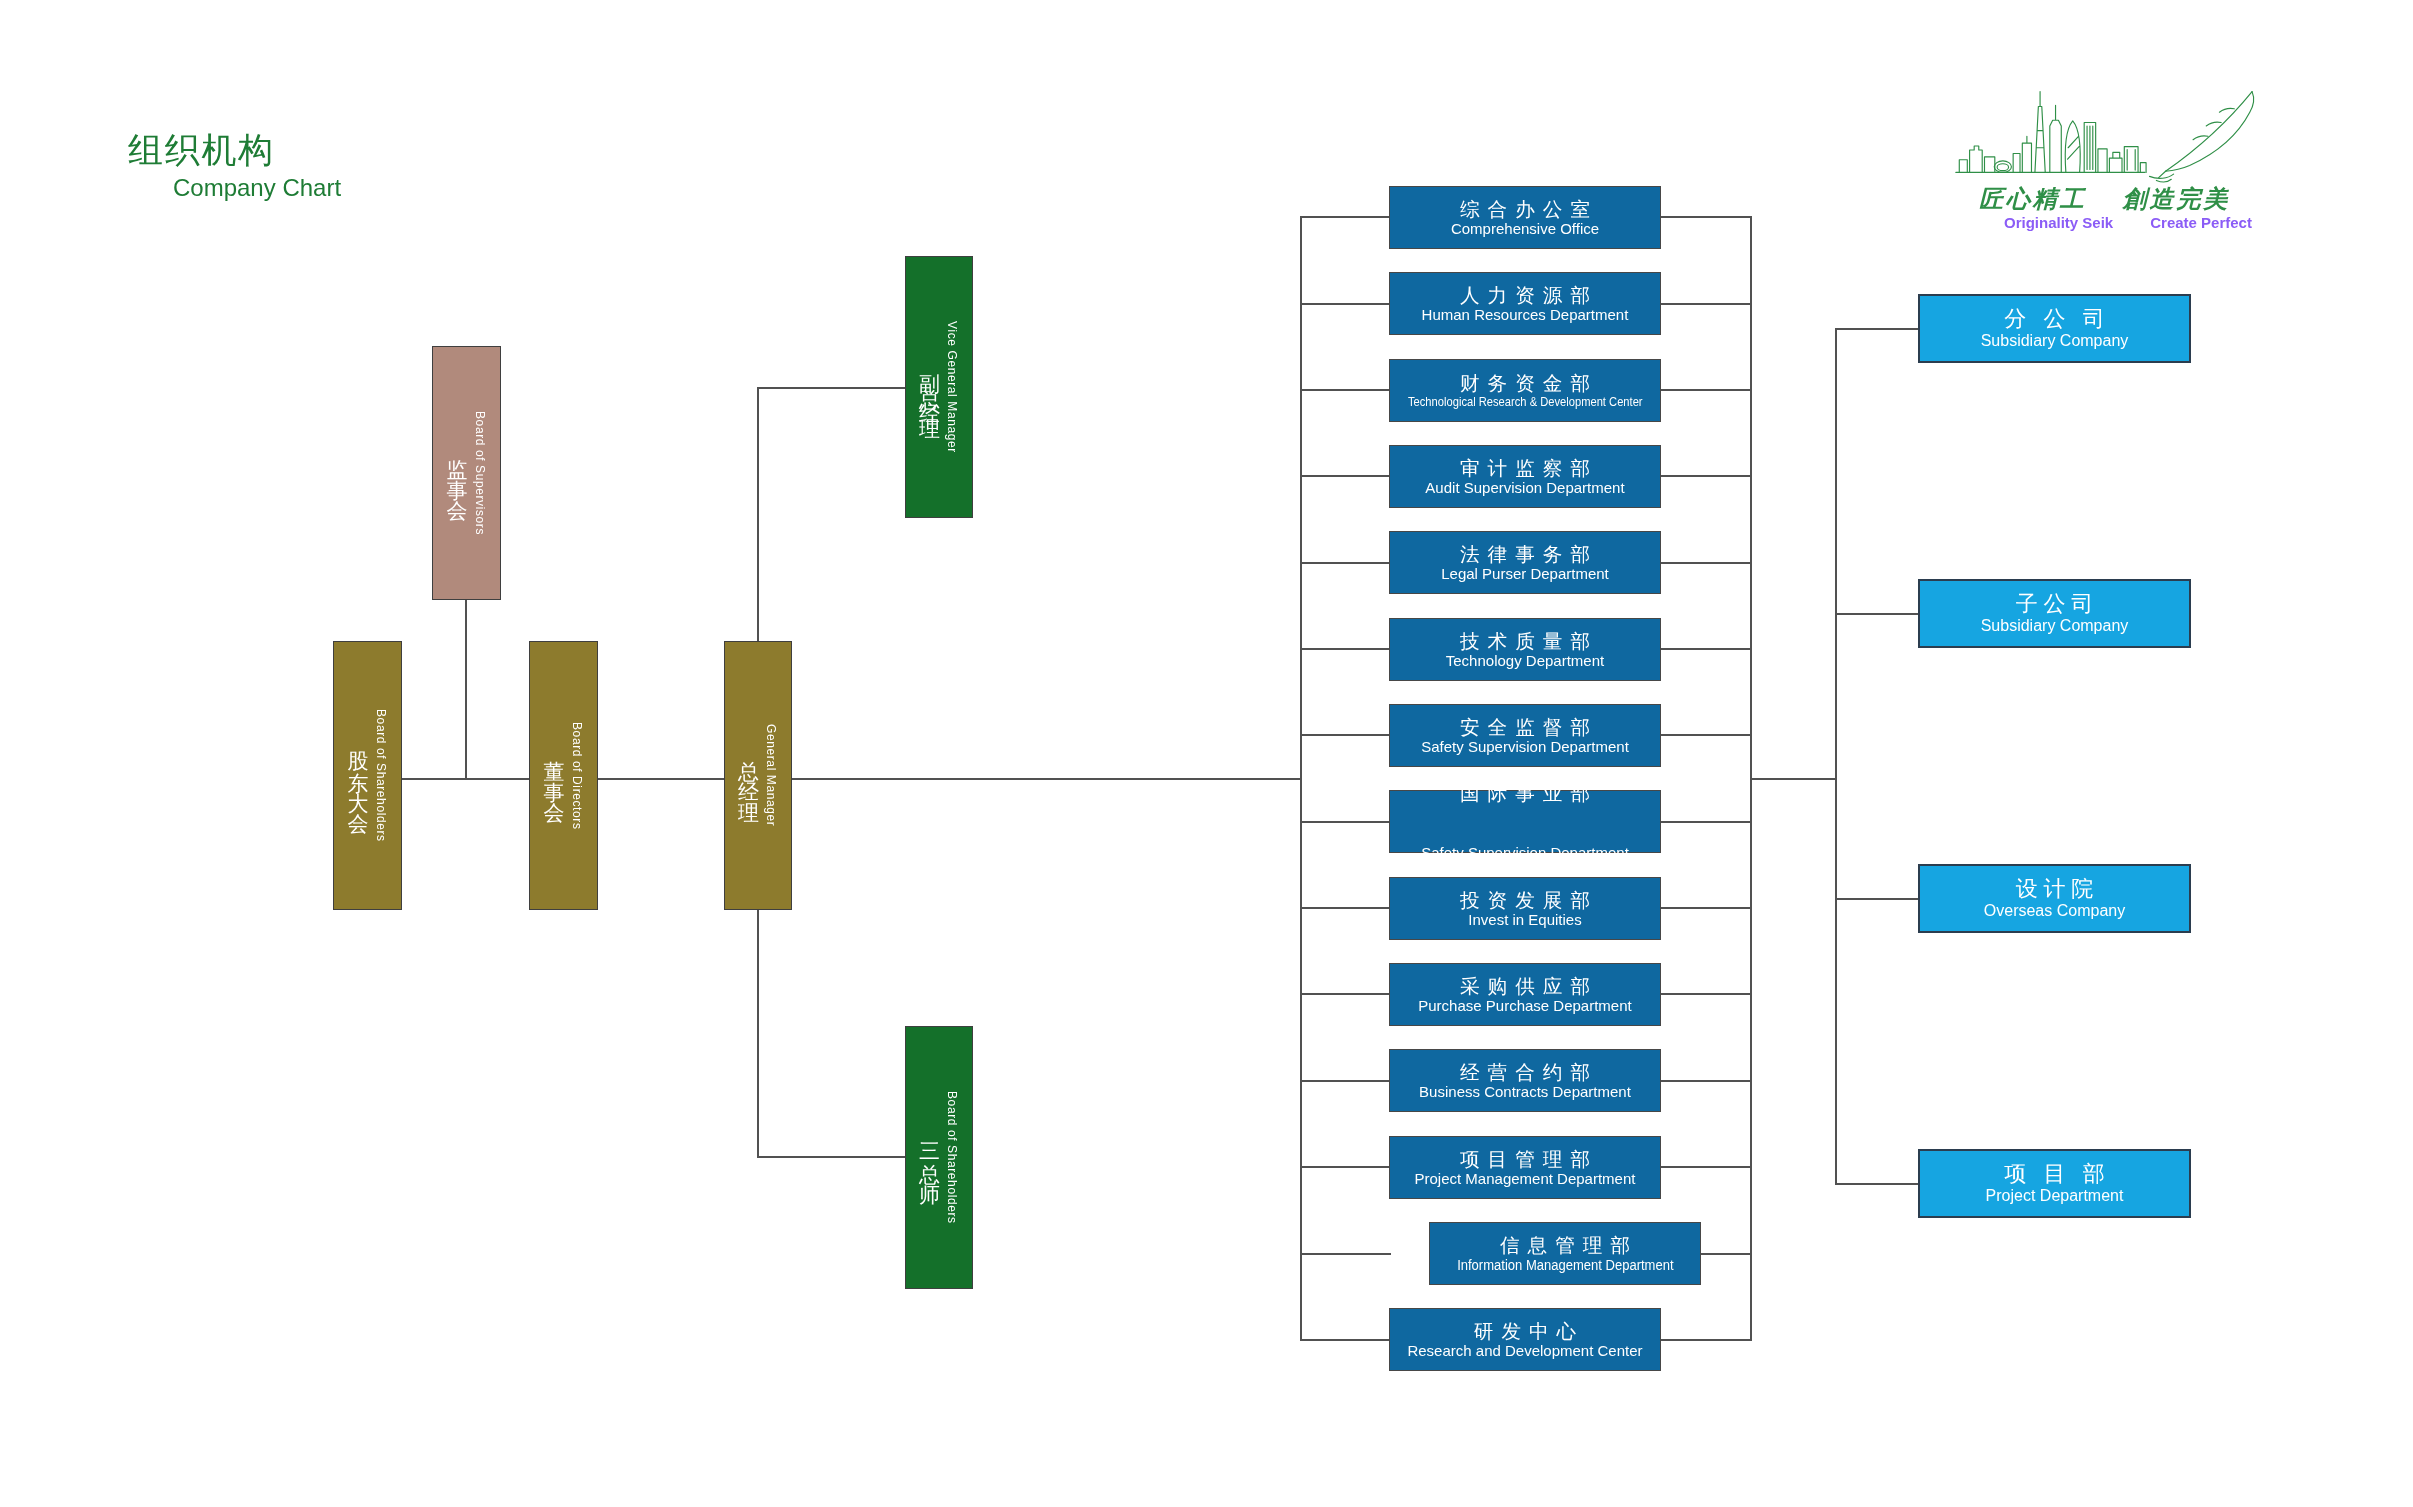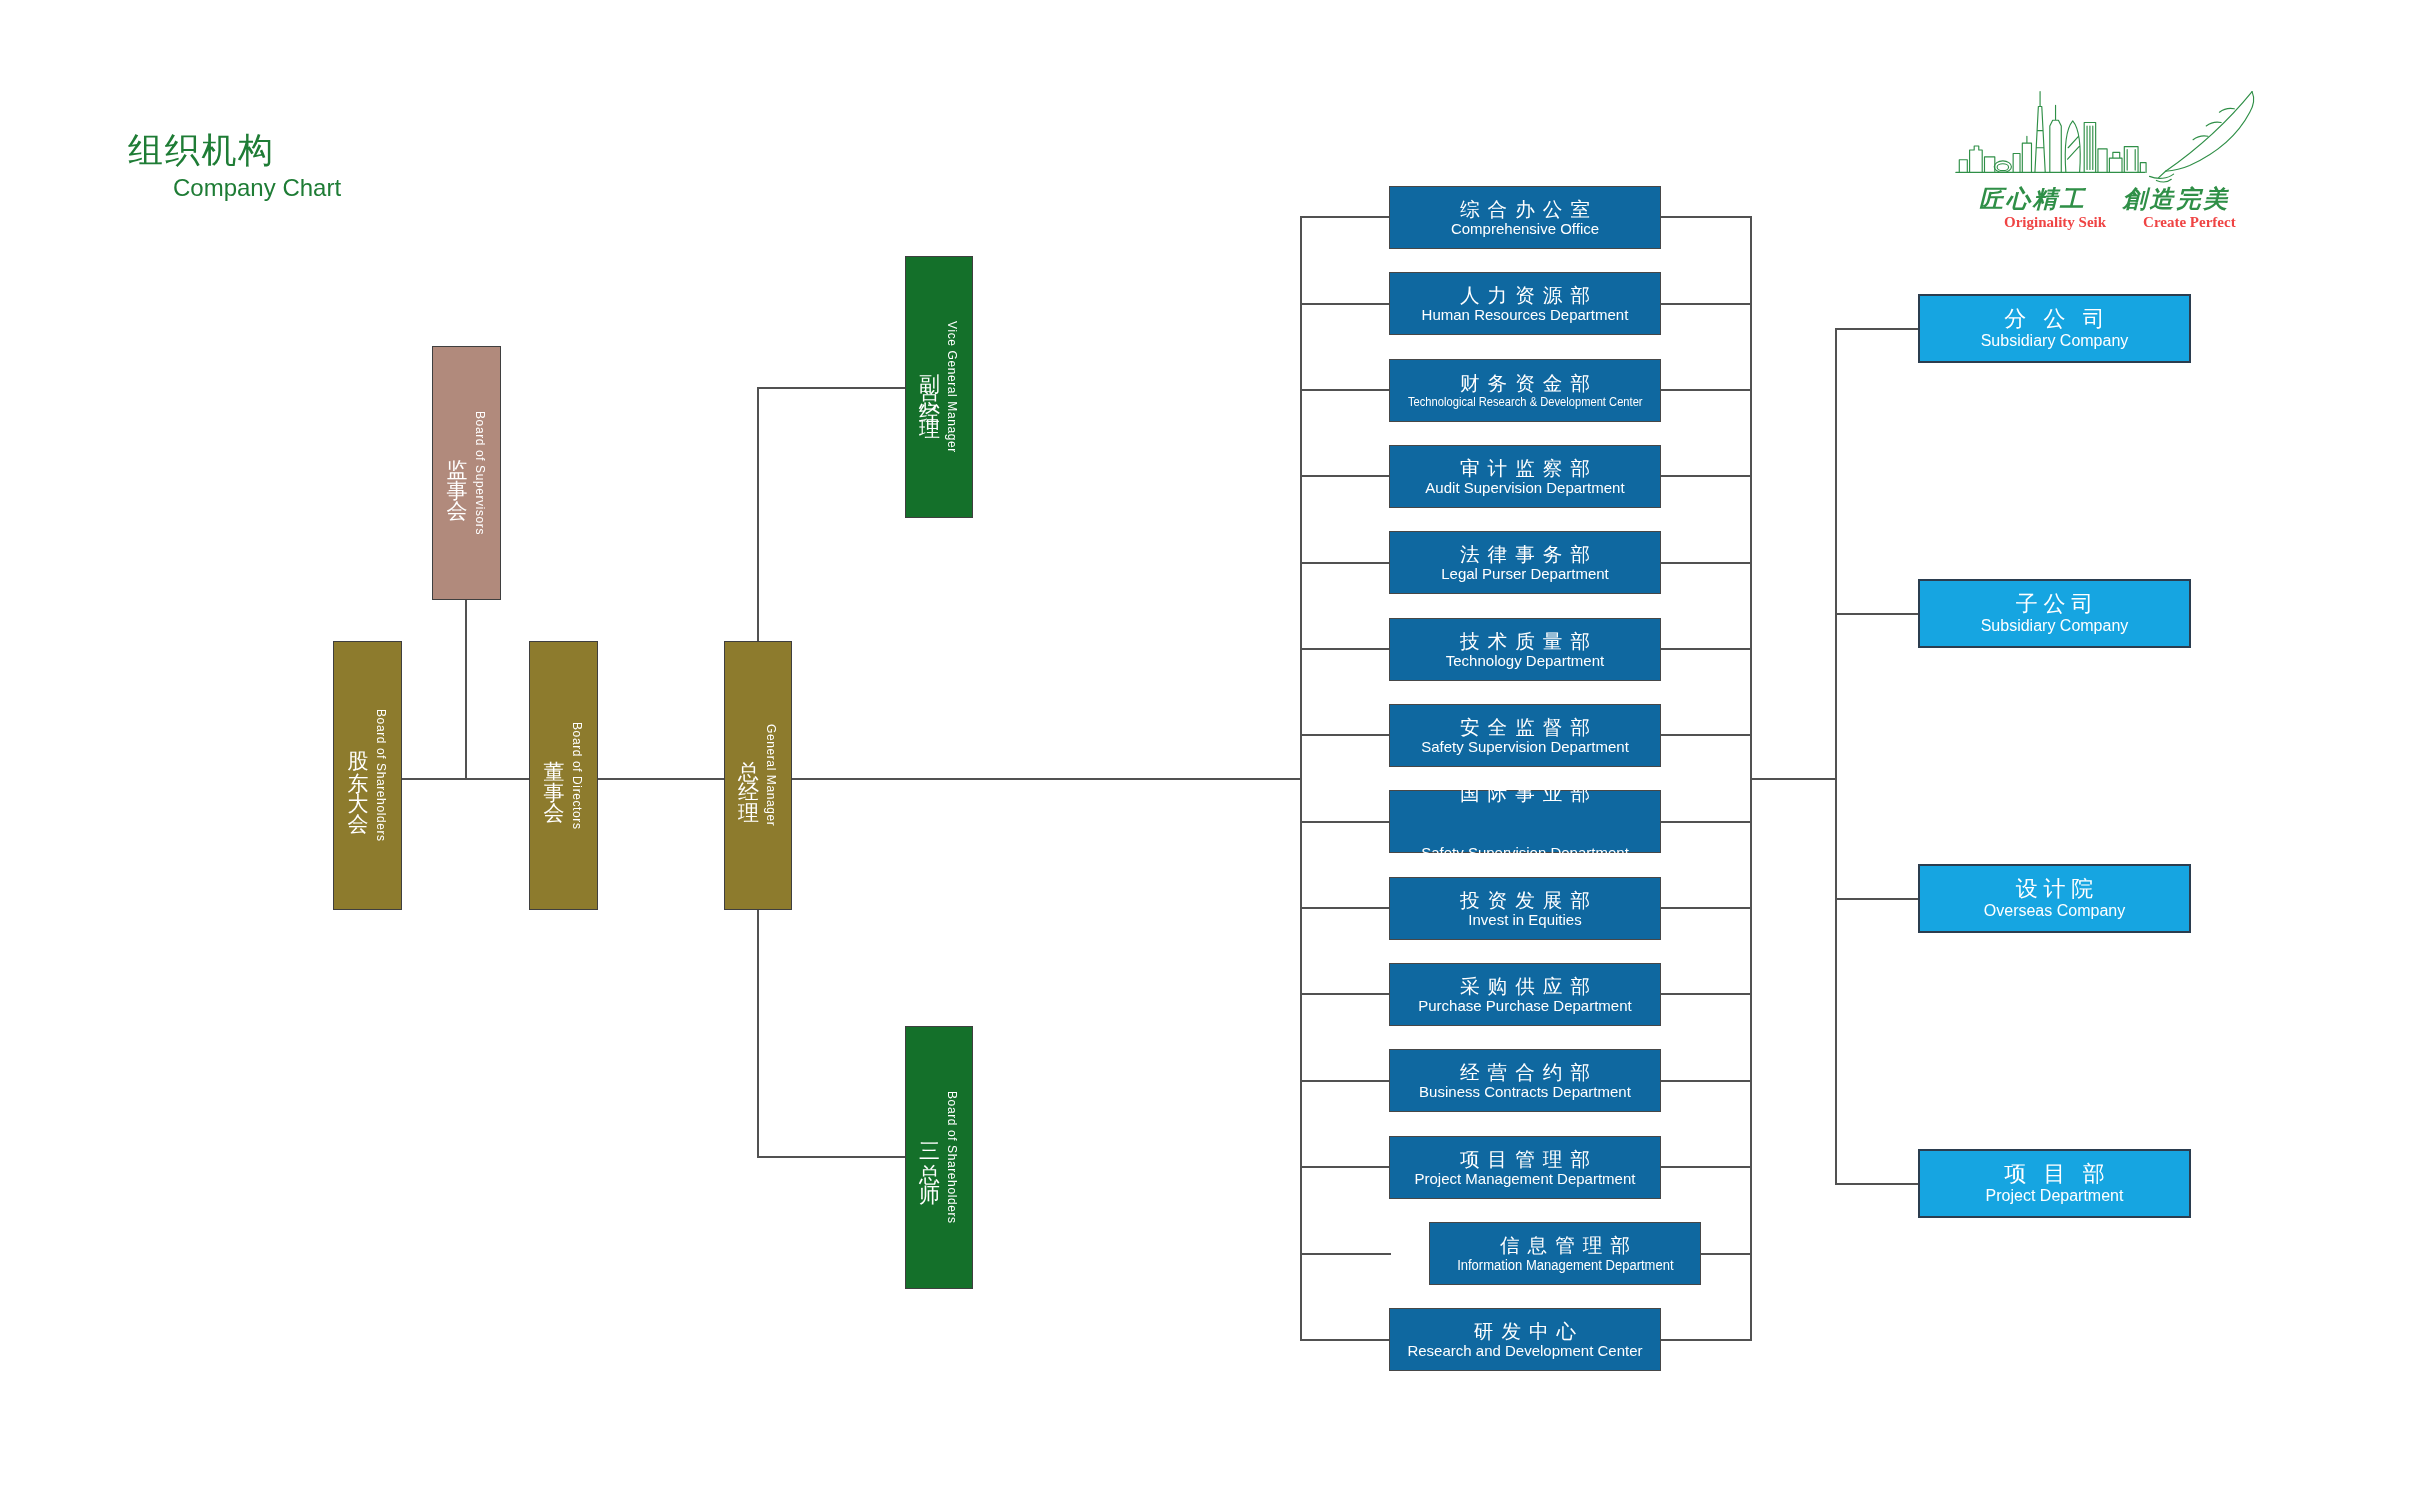--- a/index.html
+++ b/index.html
@@ -35,21 +35,21 @@
   .aff .cn.mid{letter-spacing:5.8px;padding-left:5.8px;}
   .aff .en{font-size:16px;margin-top:1.2px;line-height:1.05;}
 
   
   .title-cn{position:absolute;left:128px;top:127px;font-size:35px;letter-spacing:1.7px;color:#1e7c35;font-weight:500;}
   .title-en{position:absolute;left:173px;top:174px;font-size:24px;color:#1e7c35;font-weight:400;}
 
   
   .logo-svg{position:absolute;left:1954px;top:79px;width:328px;height:106px;z-index:2;}
   .logo-cal{position:absolute;left:1979px;top:183px;z-index:2;color:#2f8f47;font-family:"DejaVu Serif","Liberation Serif",serif;font-weight:bold;font-style:italic;font-size:24px;letter-spacing:2.9px;display:flex;gap:36px;}
-  .logo-en{position:absolute;left:2004px;top:214px;z-index:2;color:#ef4444;font-family:Liberation Serif, serif;font-weight:bold;font-size:15px;display:flex;gap:37px;text-align:center;}
+  .logo-en{position:absolute;left:2004px;top:214px;z-index:2;color:#8b5cf6;font-family:Liberation Sans, sans-serif;font-weight:bold;font-size:15px;display:flex;gap:37px;text-align:center;}
 </style>
 </head>
 <body>
 
 <div id="canvas">
 
   <div class="title-cn">组织机构</div>
   <div class="title-en">Company Chart</div>
 
   <svg class="logo-svg" viewBox="0 0 570 185" fill="none" stroke="#2f8f47" stroke-width="2" stroke-linecap="round" stroke-linejoin="round">

